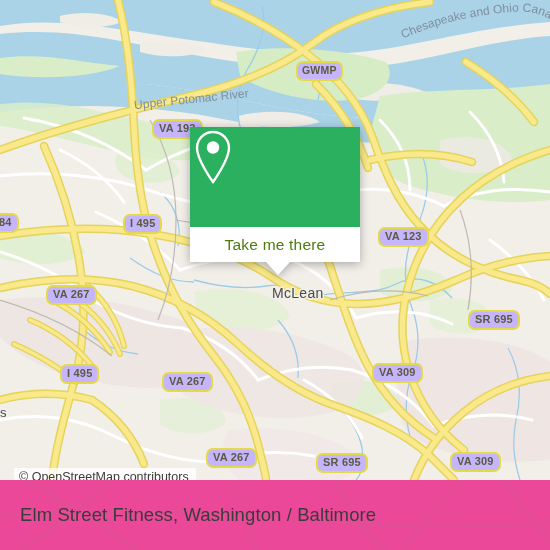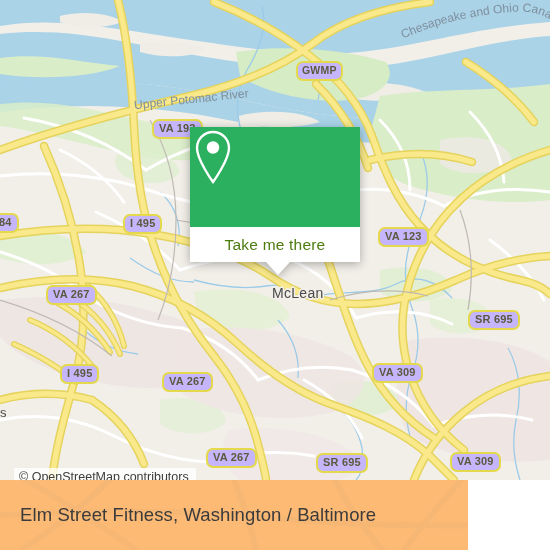--- a/index.html
+++ b/index.html
@@ -74,22 +74,22 @@
     color:#4d7c0f;font-size:15.5px;letter-spacing:.2px;
   }
   #popup-tip{
     position:absolute;left:76px;top:135px;width:0;height:0;
     border-left:12px solid transparent;border-right:12px solid transparent;
     border-top:13px solid #FFFFFF;
   }
 
   
   #footer{
-    position:absolute;left:0;top:480px;width:468px;height:70px;
-    background:#fdba74;overflow:hidden;
+    position:absolute;left:0;top:480px;width:550px;height:70px;
+    background:#ec4899;overflow:hidden;
   }
   #footer-ghost{position:absolute;left:0;top:0;opacity:.055;}
   #footer-title{
     position:absolute;left:20px;top:0;height:70px;
     display:flex;align-items:center;
     color:#3b3b3b;font-size:18.5px;letter-spacing:.1px;white-space:nowrap;
   }
   #brand{
     position:absolute;right:18px;top:0;height:70px;
     display:flex;align-items:center;gap:4px;

